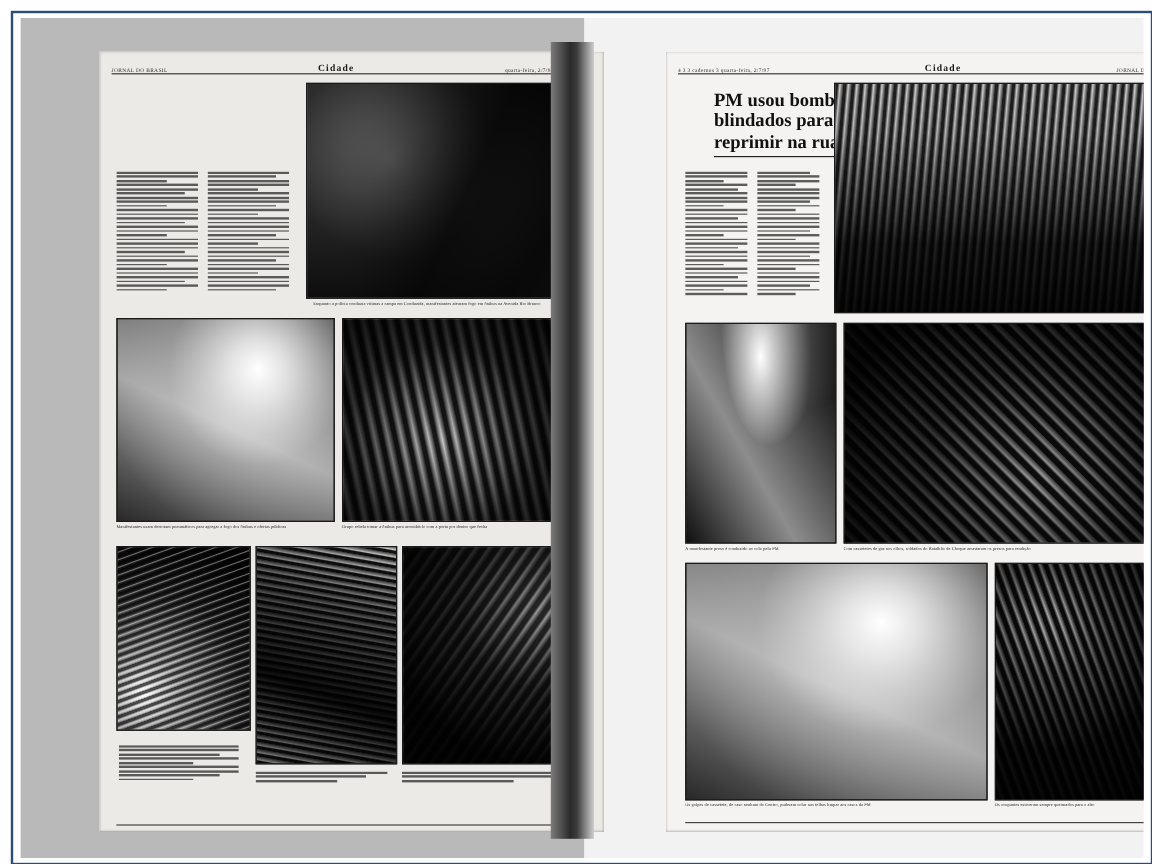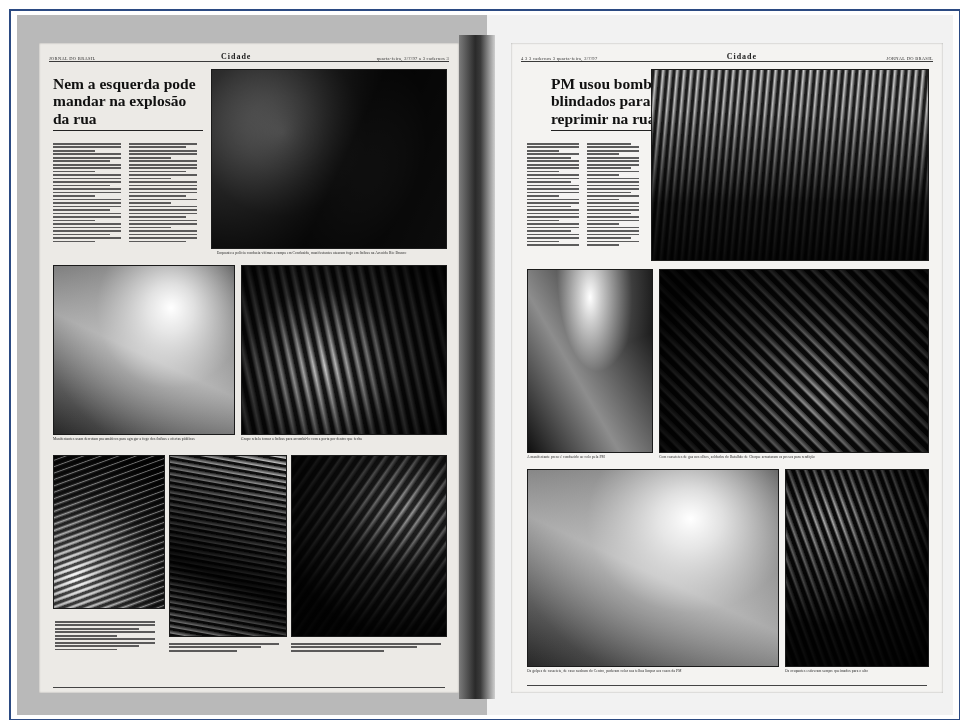--- a/index.html
+++ b/index.html
@@ -56,20 +56,21 @@
     left: 470px; top: 0;
     width: 466px; height: 700px;
     background: #f2f2f2;
   }
 
   
   .page {
     position: absolute;
     background: #e9e8e4;
     box-shadow: 0 0 2px rgba(0,0,0,0.35) inset;
+    margin-left: 44px;
   }
   .page.left {
     left: 22px;
     top: 28px;
     width: 420px;
     height: 650px;
     background: #eceae6;
   }
   .page.right {
     left: 494px;
@@ -256,24 +257,20 @@
     <div class="scan-bg-right"></div>
 
     <div class="page left">
 
       <div class="masthead">
         <span class="edge">JORNAL DO BRASIL</span>
         <span class="center">Cidade</span>
         <span class="edge">quarta-feira, 2/7/97   a   3 cadernos   3</span>
       </div>
 
-      <div class="headline">
-        <div>Nem a esquerda pode mandar na explosão da rua</div>
-        <div class="rule"></div>
-      </div>
 
       <div class="textcol" style="left:14px; top:100px; width:68px; height:125px;">
         <div class="line"></div>
           <div class="line"></div>
           <div class="line short"></div>
         <div class="line"></div>
           <div class="line"></div>
           <div class="line med"></div>
         <div class="line"></div>
           <div class="line"></div>

